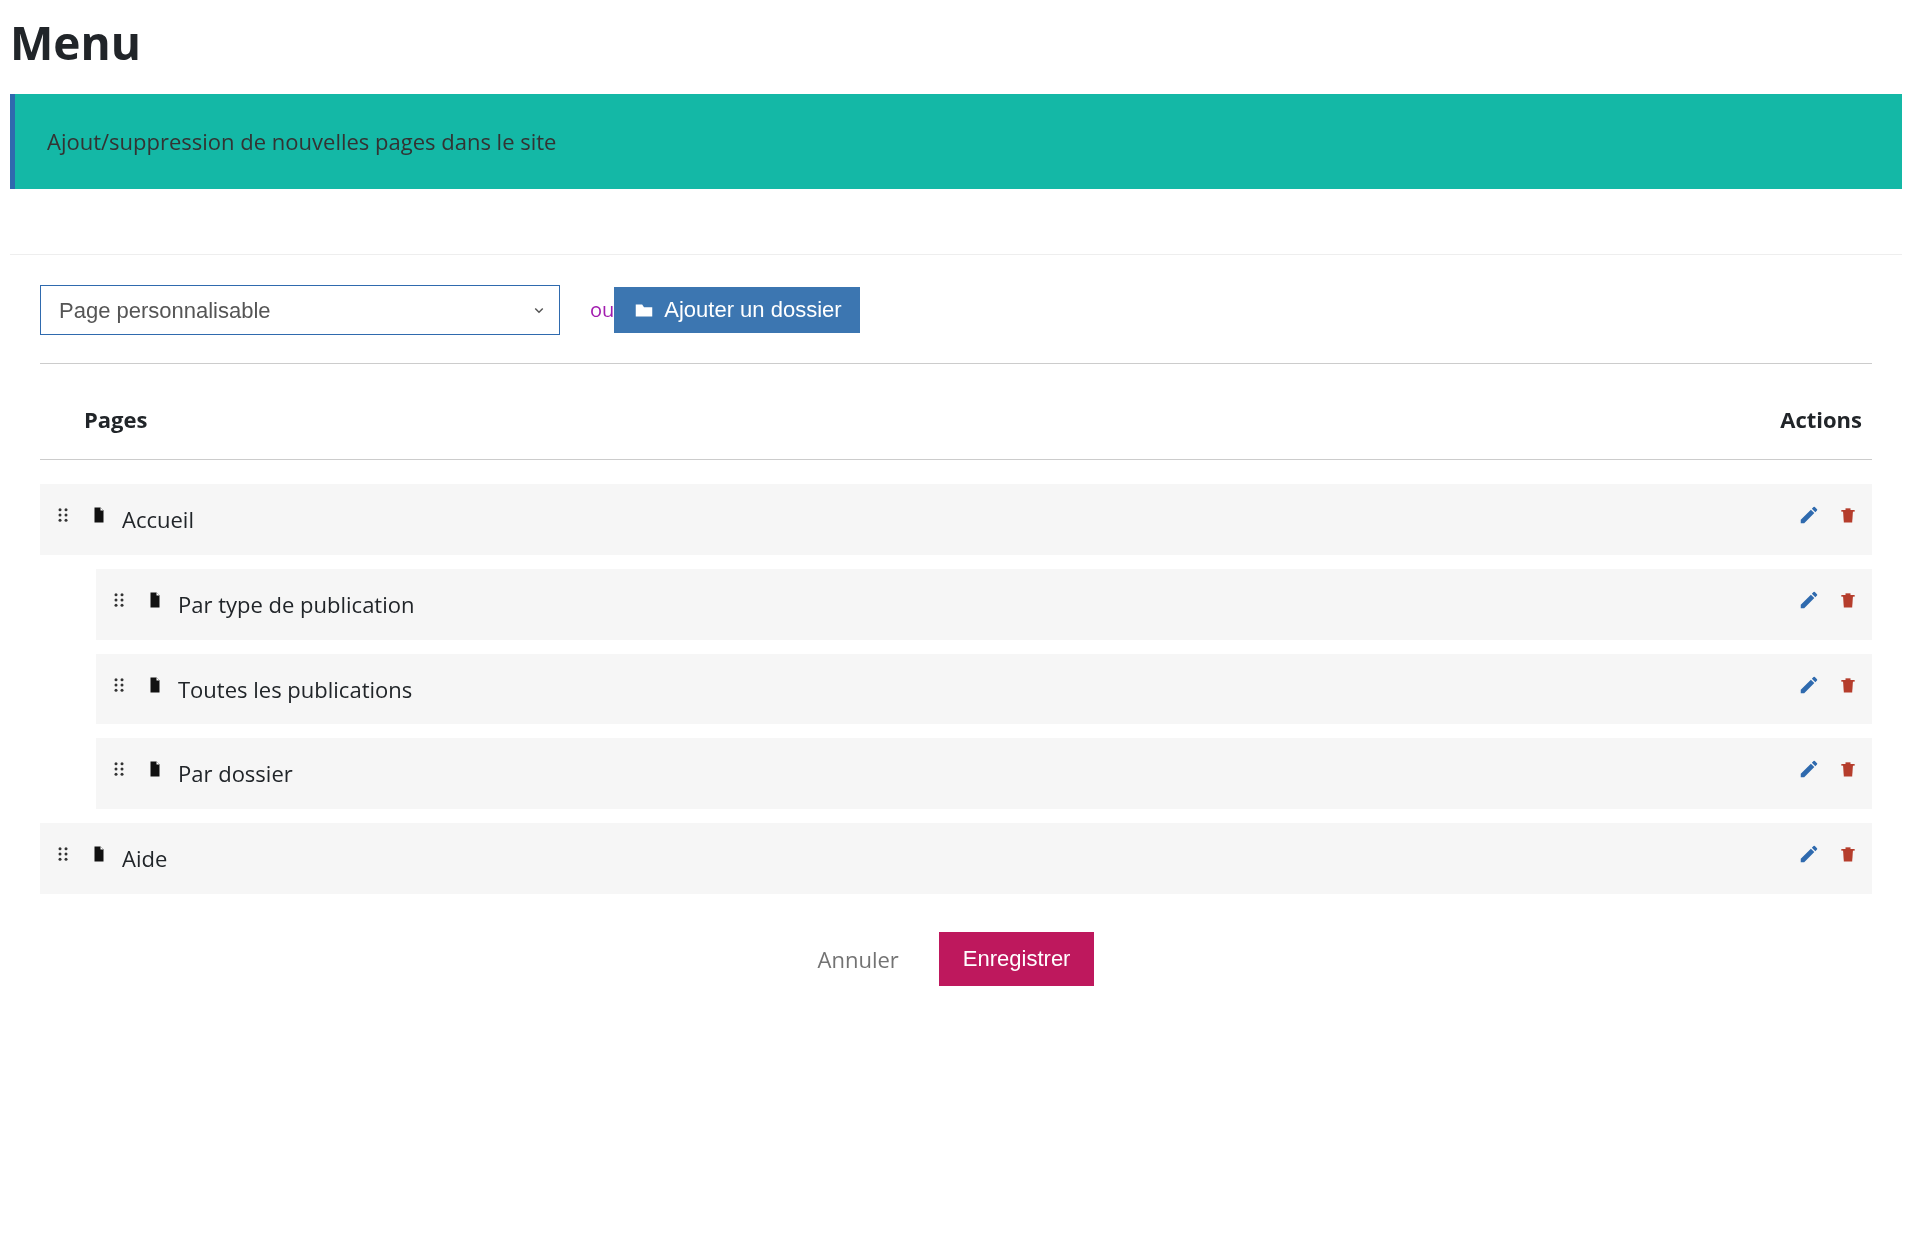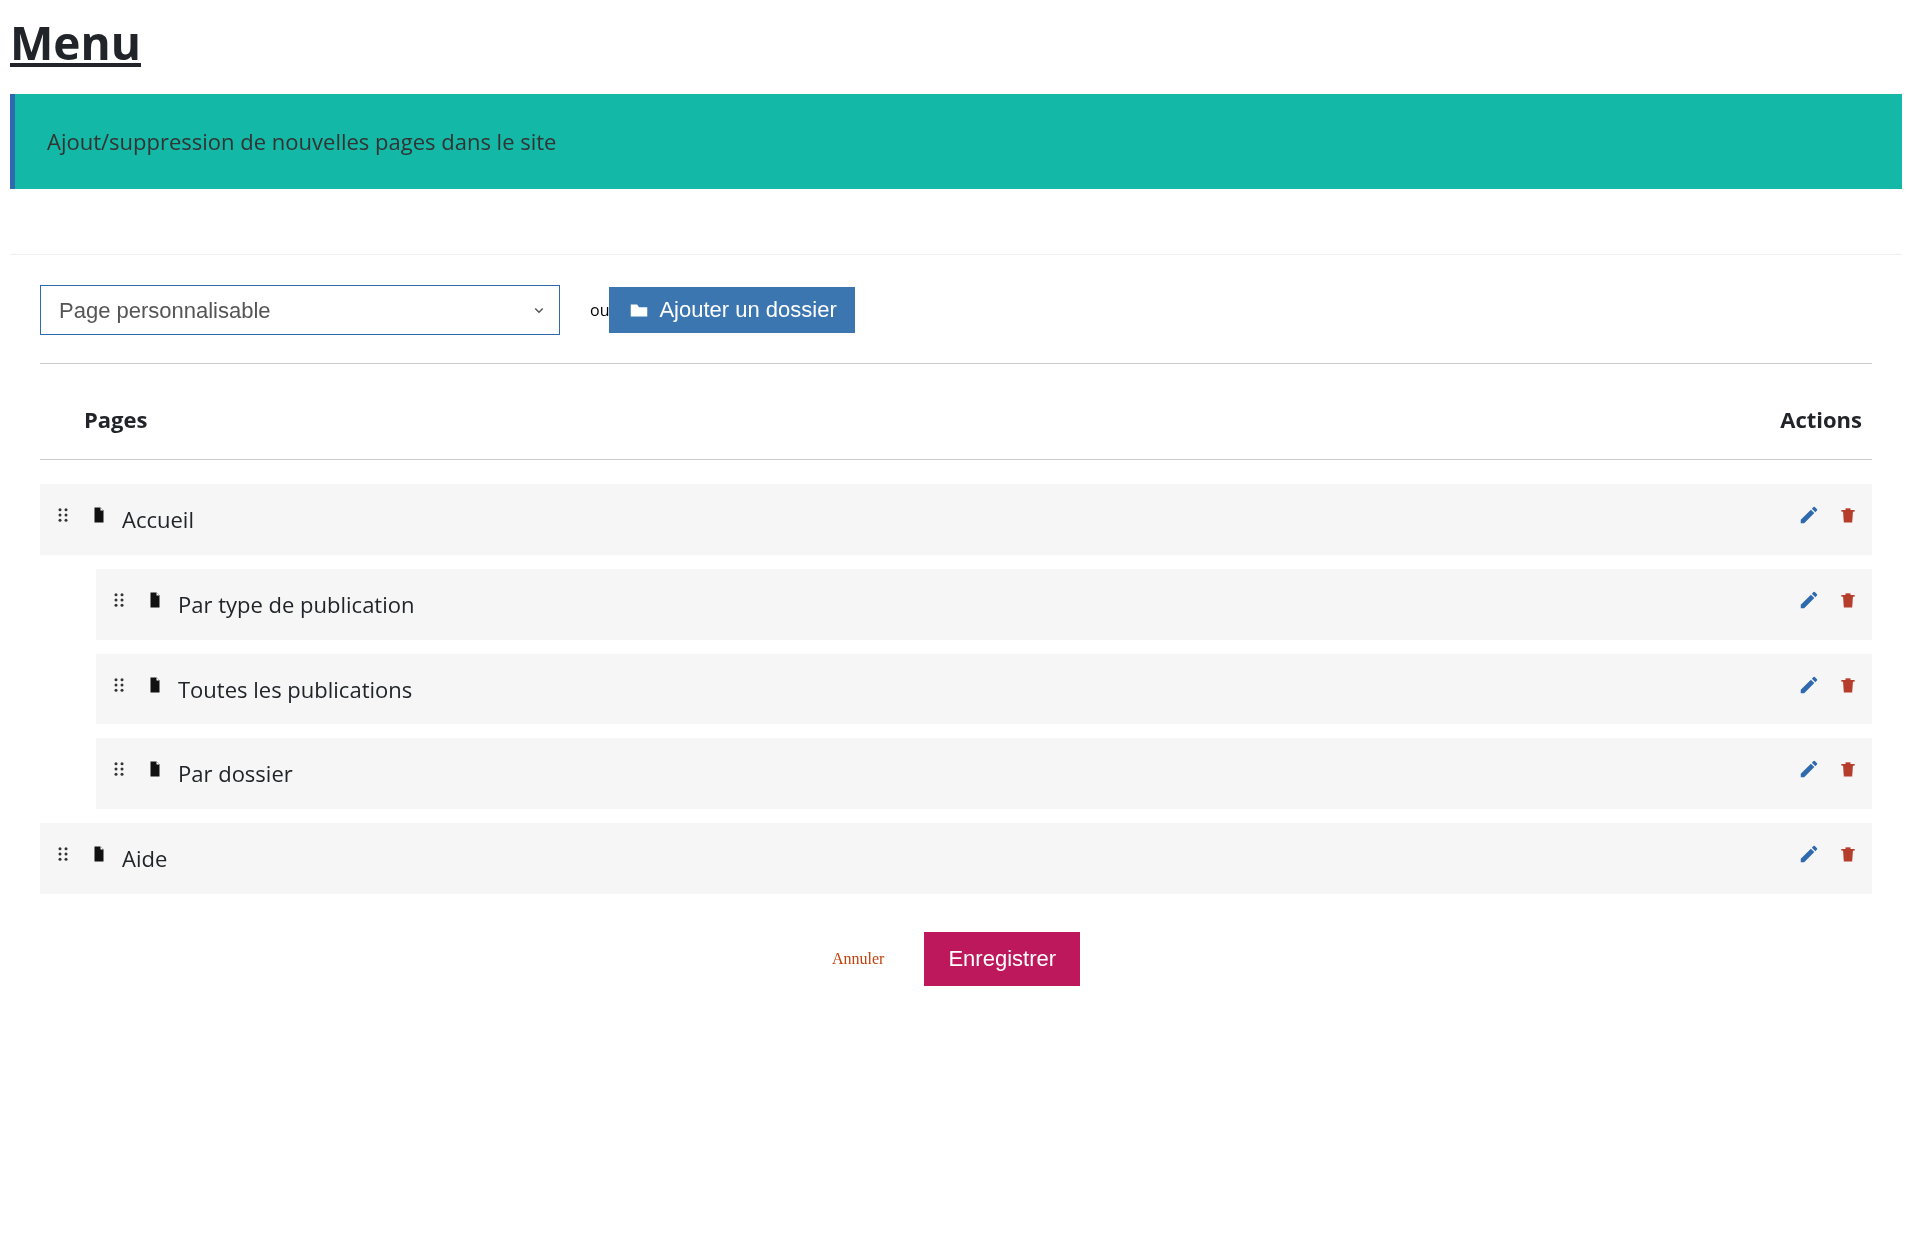--- a/index.html
+++ b/index.html
@@ -12,21 +12,20 @@
     font-size: 16px;
     line-height: 1.4;
   }
   .container {
     padding: 0 10px 40px 10px;
   }
   h1 {
     font-size: 46px;
     font-weight: 700;
     margin: 10px 0 20px 0;
-    text-decoration: underline;
   }
   .info-banner {
     background: #14b8a6;
     border-left: 5px solid #2f6aae;
     padding: 32px 32px;
     font-size: 22px;
     color: #333;
     margin-bottom: 65px;
   }
   .panel {
@@ -70,22 +69,22 @@
     gap: 8px;
     font-size: 22px;
     padding: 10px 18px;
     border: none;
     cursor: pointer;
     background: #3c76b1;
     color: #fff;
   }
   .toolbar-gap { width: 30px; }
   .or-text {
-    font-size: 16px;
-    color: #000000;
+    font-size: 20px;
+    color: #a21caf;
   }
   .table-header {
     display: flex;
     justify-content: space-between;
     align-items: center;
     padding: 24px 10px 24px 44px;
     border-bottom: 1px solid #ccc;
     font-size: 22px;
     font-weight: 700;
   }
@@ -132,25 +131,24 @@
   .edit-color { color: #2f6aae; }
   .delete-color { color: #b53d2c; }
   .footer {
     display: flex;
     justify-content: center;
     align-items: center;
     gap: 40px;
     padding: 24px 0 10px 0;
   }
   .link-cancel {
-    color: #c2410c;
-    font-size: 16px;
+    color: #737373;
+    font-size: 22px;
     text-decoration: none;
     cursor: pointer;
-    font-family: Liberation Serif, serif;
   }
   .btn-save {
     background: #be185d;
     color: #fff;
     font-size: 22px;
     padding: 14px 24px;
     border: none;
     cursor: pointer;
   }
   svg { display: block; }

